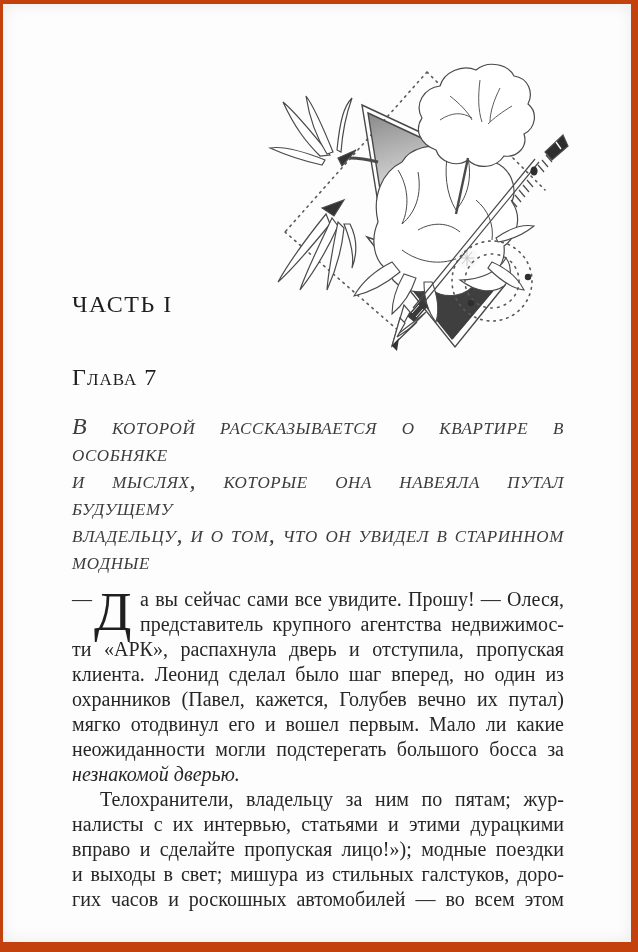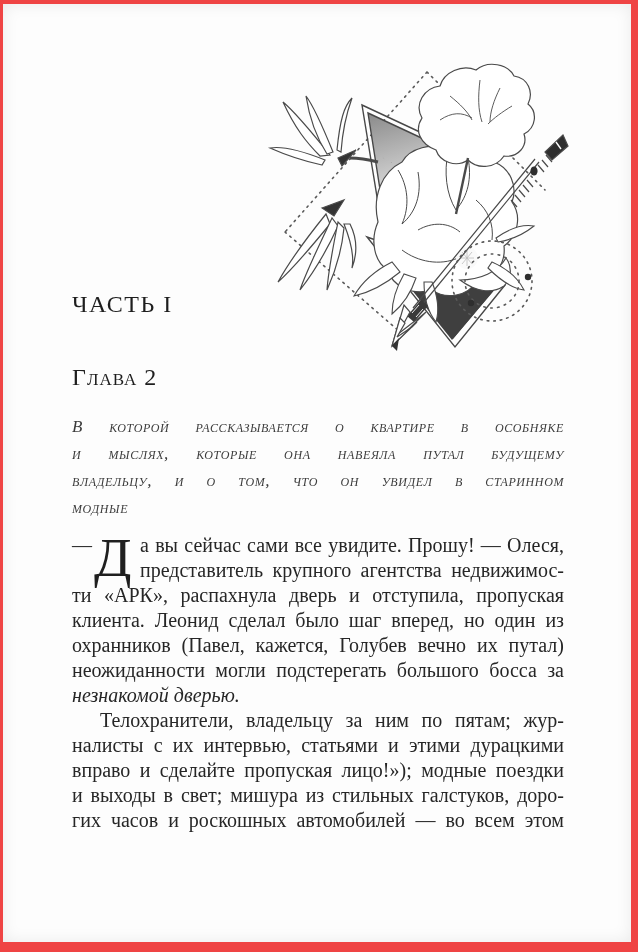--- a/index.html
+++ b/index.html
@@ -1,26 +1,26 @@
 <!DOCTYPE html>
 <html><head>
 <meta charset="utf-8">
 <style>
   html,body{margin:0;padding:0;background:#101010;}
-  .frame{position:relative;width:638px;height:952px;background:#ef4444;overflow:hidden;
+  .frame{position:relative;width:638px;height:952px;background:#c2410c;overflow:hidden;
          font-family:"Liberation Serif","DejaVu Serif",serif;}
   .page{position:absolute;left:3px;top:4px;width:628px;height:938px;background:#fdfdfd;
         box-shadow:inset 0 0 16px rgba(0,0,0,0.08);}
   .illus{position:absolute;left:263px;top:56px;width:340px;height:300px;}
   .content{position:absolute;left:69px;top:0;width:492px;}
   .part-title{margin:285px 0 0 0;font-size:24px;line-height:30px;font-weight:normal;
               letter-spacing:1.5px;color:#1e1e1e;}
   .chapter-title{margin:43px 0 0 0;font-size:24px;line-height:30px;font-weight:normal;
                  font-variant:small-caps;letter-spacing:1px;color:#1e1e1e;}
-  .epigraph{margin-top:21px;font-style:italic;font-variant:small-caps;font-size:17px;
+  .epigraph{margin-top:21px;font-style:italic;font-variant:small-caps;font-size:24px;
             line-height:27px;letter-spacing:0.6px;color:#3c3c3c;}
   .line{text-align:justify;text-align-last:justify;}
   .epigraph .last-line{text-align-last:left;}
   .bodytext{margin-top:12px;font-size:20px;line-height:25px;color:#262626;}
   .p1 .last-line{text-align-last:left;font-style:italic;}
   .p2 .first-line{text-indent:28px;}
   .dc-float{float:left;width:68px;height:50px;position:relative;}
   .dc-dash{position:absolute;left:0;top:0;font-size:20px;line-height:25px;color:#262626;}
   .dc-letter{position:absolute;left:22px;top:1px;font-size:55px;line-height:48px;color:#1f1f1f;}
 </style>
@@ -133,21 +133,21 @@
       <g stroke="#5a5a5a" fill="none" stroke-width="1.6" stroke-linecap="round">
         <circle cx="492" cy="281" r="40" stroke-dasharray="1.6 5"></circle>
         <circle cx="492" cy="281" r="27" stroke-dasharray="1.6 5.4"></circle>
         <circle cx="528" cy="277" r="3.2" fill="#2e2e2e" stroke="none"></circle>
         <circle cx="471" cy="303" r="3.2" fill="#2e2e2e" stroke="none"></circle>
       </g>
     </svg>
 
     <div class="content">
       <h1 class="part-title">ЧАСТЬ I</h1>
-      <h2 class="chapter-title">Глава 2</h2>
+      <h2 class="chapter-title">Глава 7</h2>
 
       <div class="epigraph">
 
       <div class="line first-line">В которой рассказывается о квартире в особняке</div>
           <div class="line">и мыслях, которые она навеяла путал будущему</div>
           <div class="line">владельцу, и о том, что он увидел в старинном</div>
           <div class="line last-line">модные</div>
         </div>
 
       <div class="bodytext">
@@ -155,20 +155,21 @@
           <span class="dc-float">
             <span class="dc-dash">—</span>
             <span class="dc-letter">Д</span>
           </span>
 
         <div class="line first-line">а вы сейчас сами все увидите. Прошу! — Олеся,</div>
             <div class="line">представитель крупного агентства недвижимос-</div>
             <div class="line">ти «АРК», распахнула дверь и отступила, пропуская</div>
             <div class="line">клиента. Леонид сделал было шаг вперед, но один из</div>
             <div class="line">охранников (Павел, кажется, Голубев вечно их путал)</div>
+            <div class="line">мягко отодвинул его и вошел первым. Мало ли какие</div>
             <div class="line">неожиданности могли подстерегать большого босса за</div>
             <div class="line last-line">незнакомой дверью.</div>
           </div>
         <div class="para p2">
 
         <div class="line first-line">Телохранители, владельцу за ним по пятам; жур-</div>
             <div class="line">налисты с их интервью, статьями и этими дурацкими</div>
             <div class="line">вправо и сделайте пропуская лицо!»); модные поездки</div>
             <div class="line">и выходы в свет; мишура из стильных галстуков, доро-</div>
             <div class="line last-line">гих часов и роскошных автомобилей — во всем этом</div>

